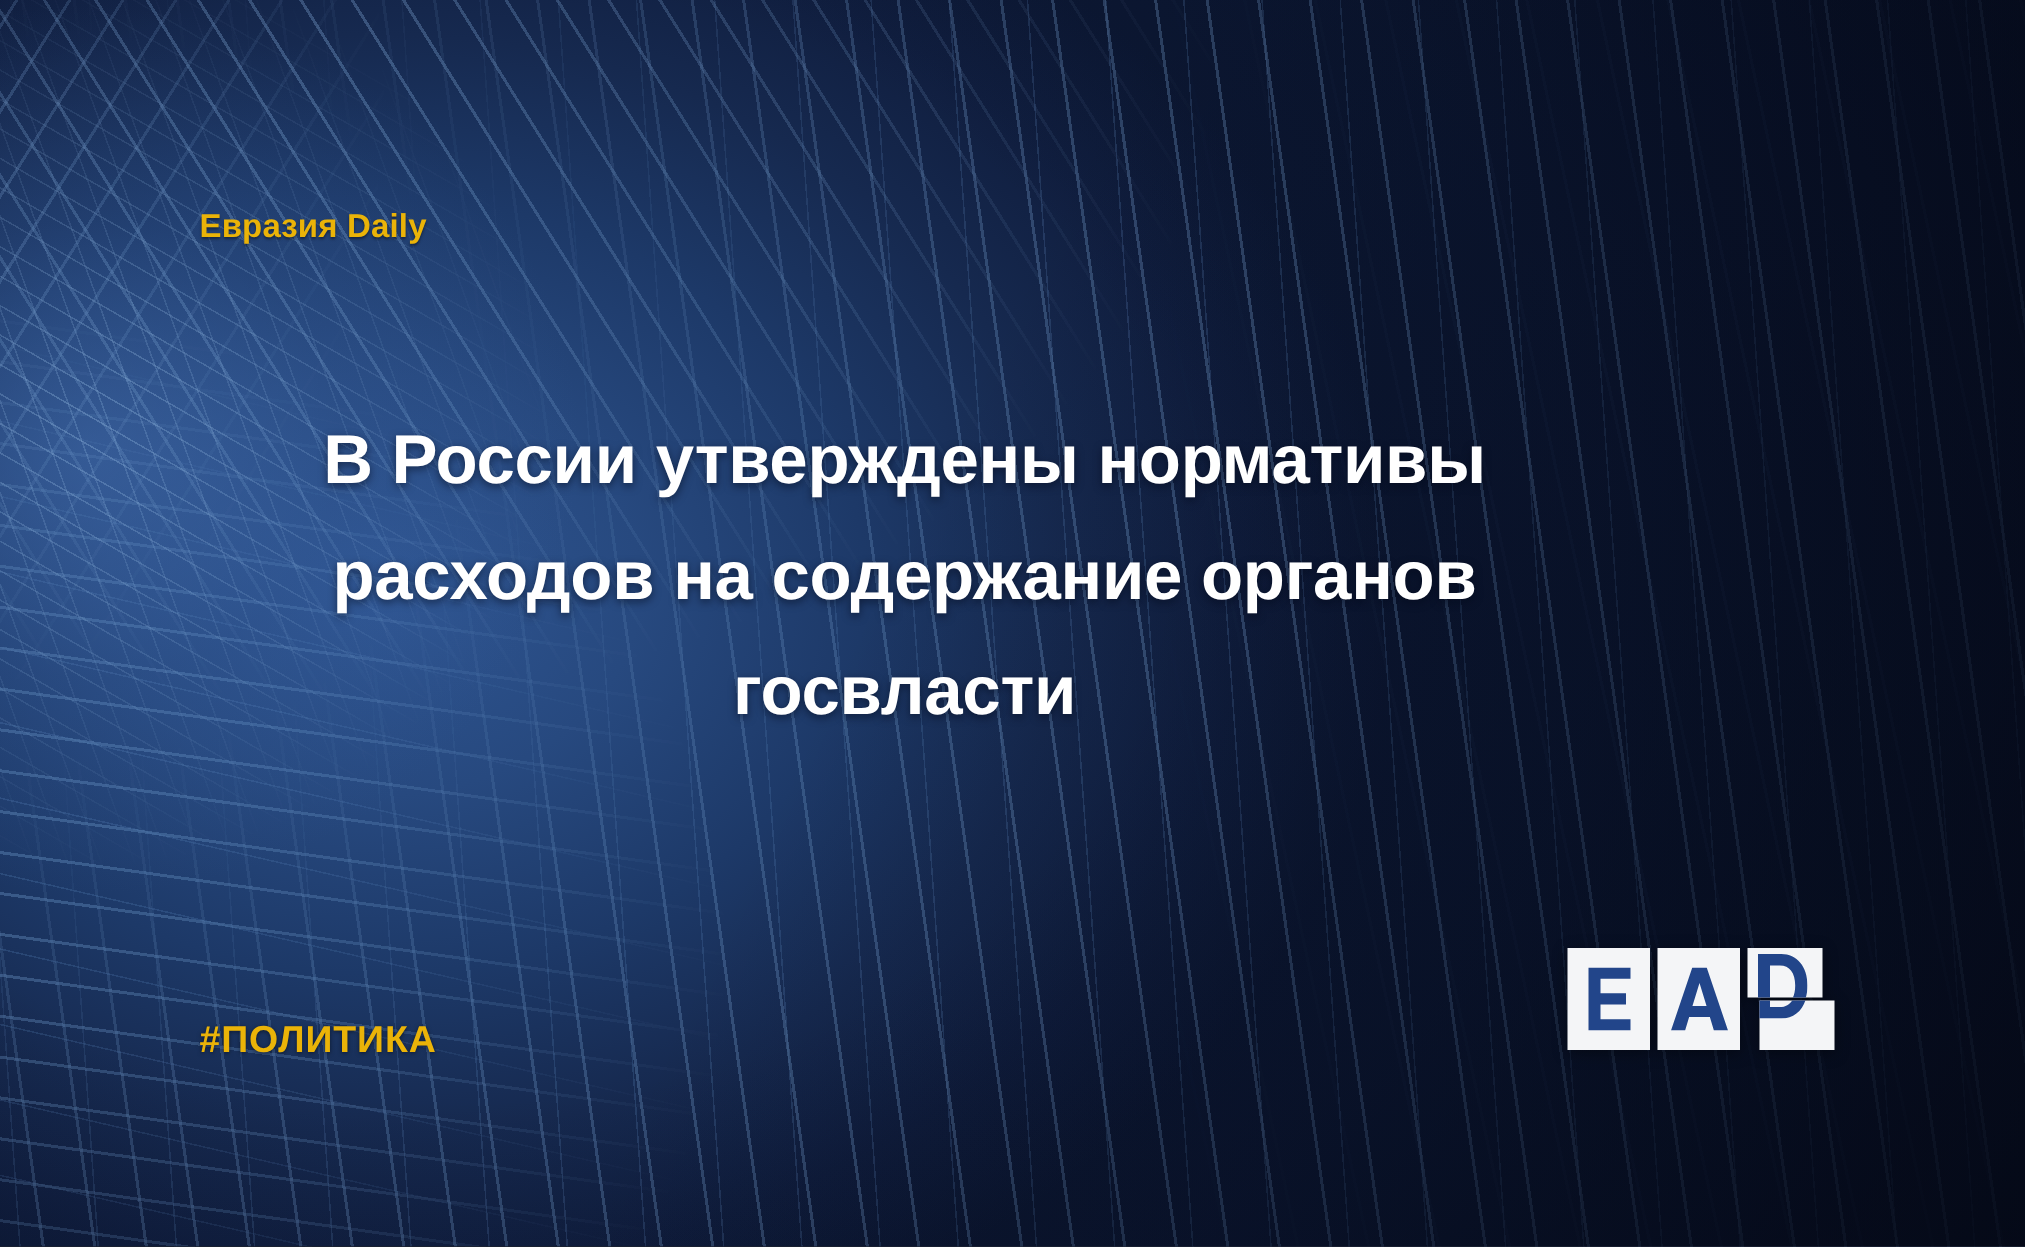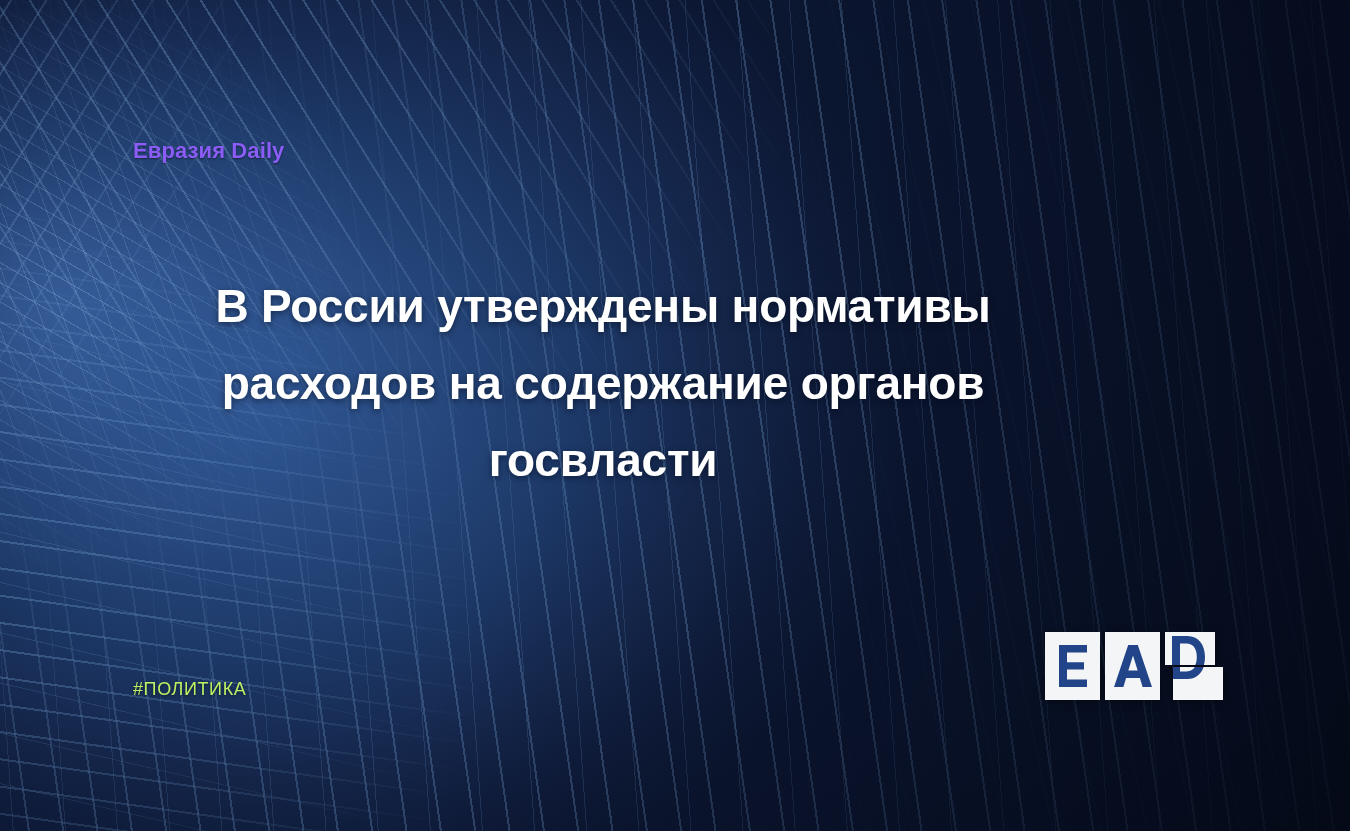--- a/index.html
+++ b/index.html
@@ -209,21 +209,21 @@
     inset: 0;
   }
 
   .brand {
     position: absolute;
     left: 133px;
     top: 138px;
     font-size: 22px;
     font-weight: bold;
     letter-spacing: .1px;
-    color: #8b5cf6;
+    color: #eab308;
     text-shadow: 0 1px 2px rgba(0,0,0,.45);
     white-space: nowrap;
   }
 
   .headline {
     position: absolute;
     left: 133px;
     top: 268px;
     width: 940px;
     margin: 0;
@@ -233,24 +233,24 @@
     color: #ffffff;
     letter-spacing: -.2px;
     text-shadow: 0 2px 6px rgba(4,10,26,.55);
     text-align: center;
   }
 
   .hashtag {
     position: absolute;
     left: 133px;
     top: 679px;
-    font-size: 18px;
-    font-weight: normal;
+    font-size: 25px;
+    font-weight: bold;
     letter-spacing: .6px;
-    color: #bef264;
+    color: #eab308;
     text-shadow: 0 1px 3px rgba(0,0,0,.5);
     white-space: nowrap;
   }
 
   
   .ead {
     position: absolute;
     left: 1045px;
     top: 632px;
     display: flex;

